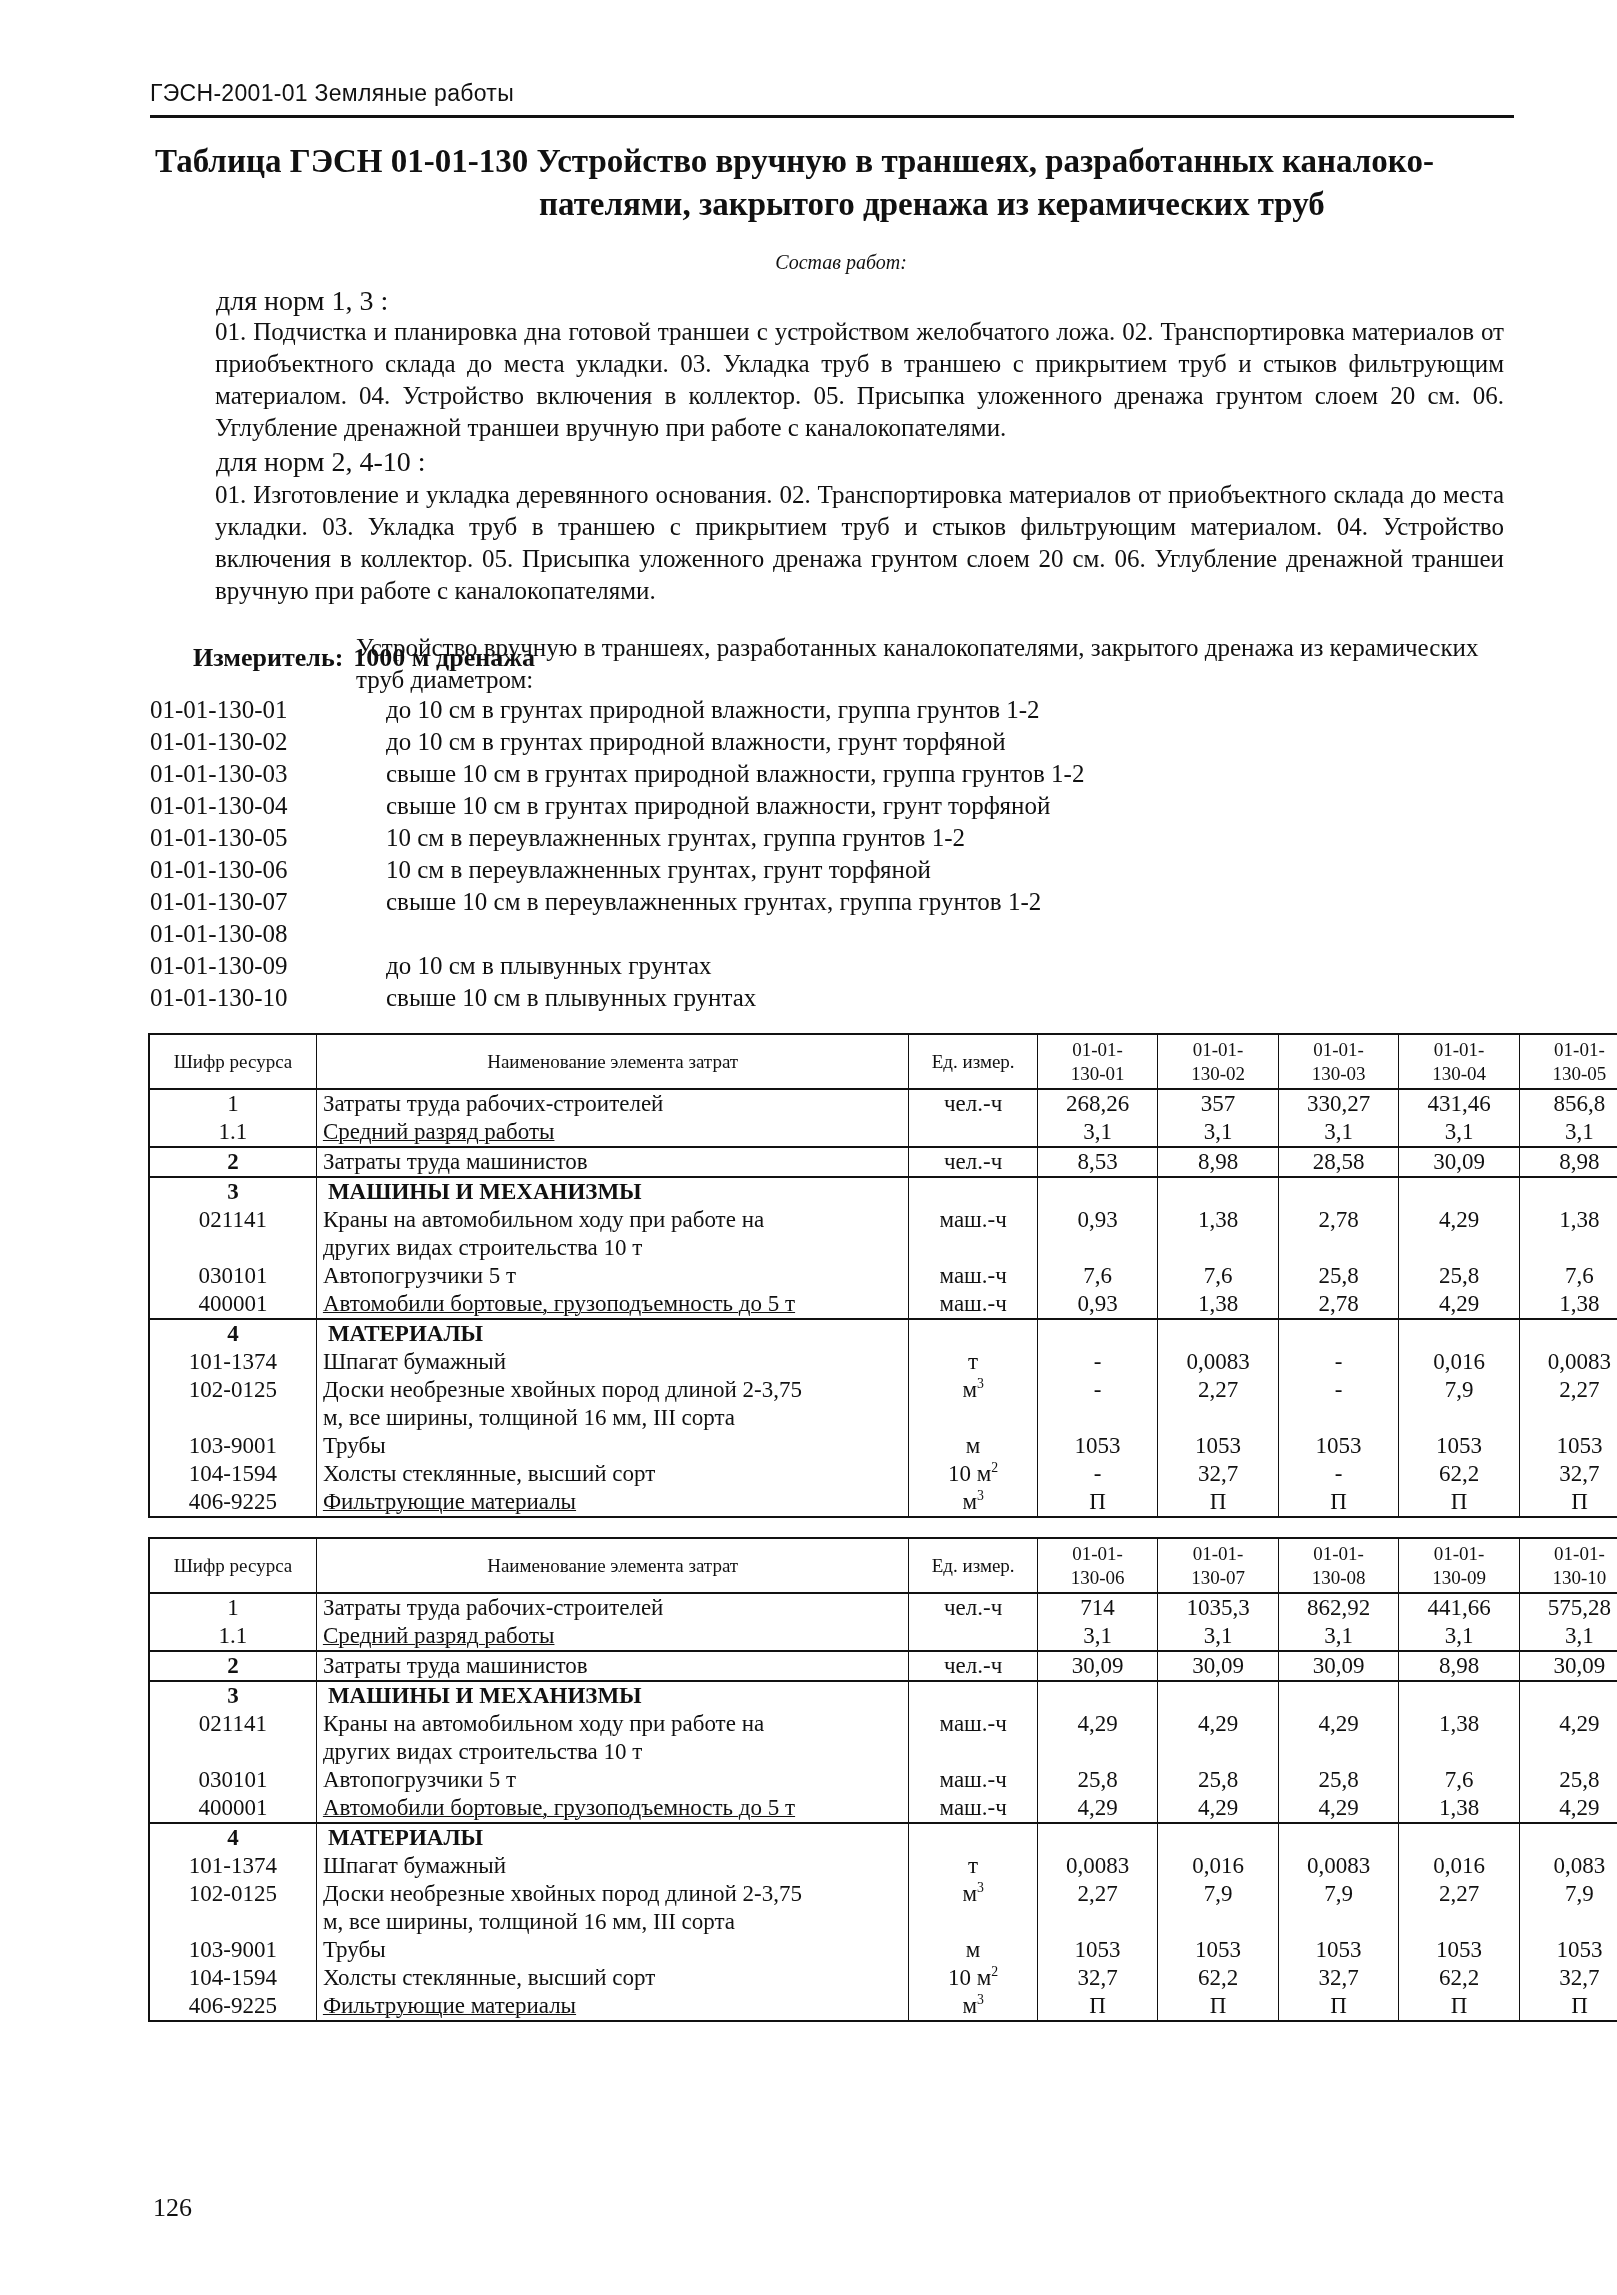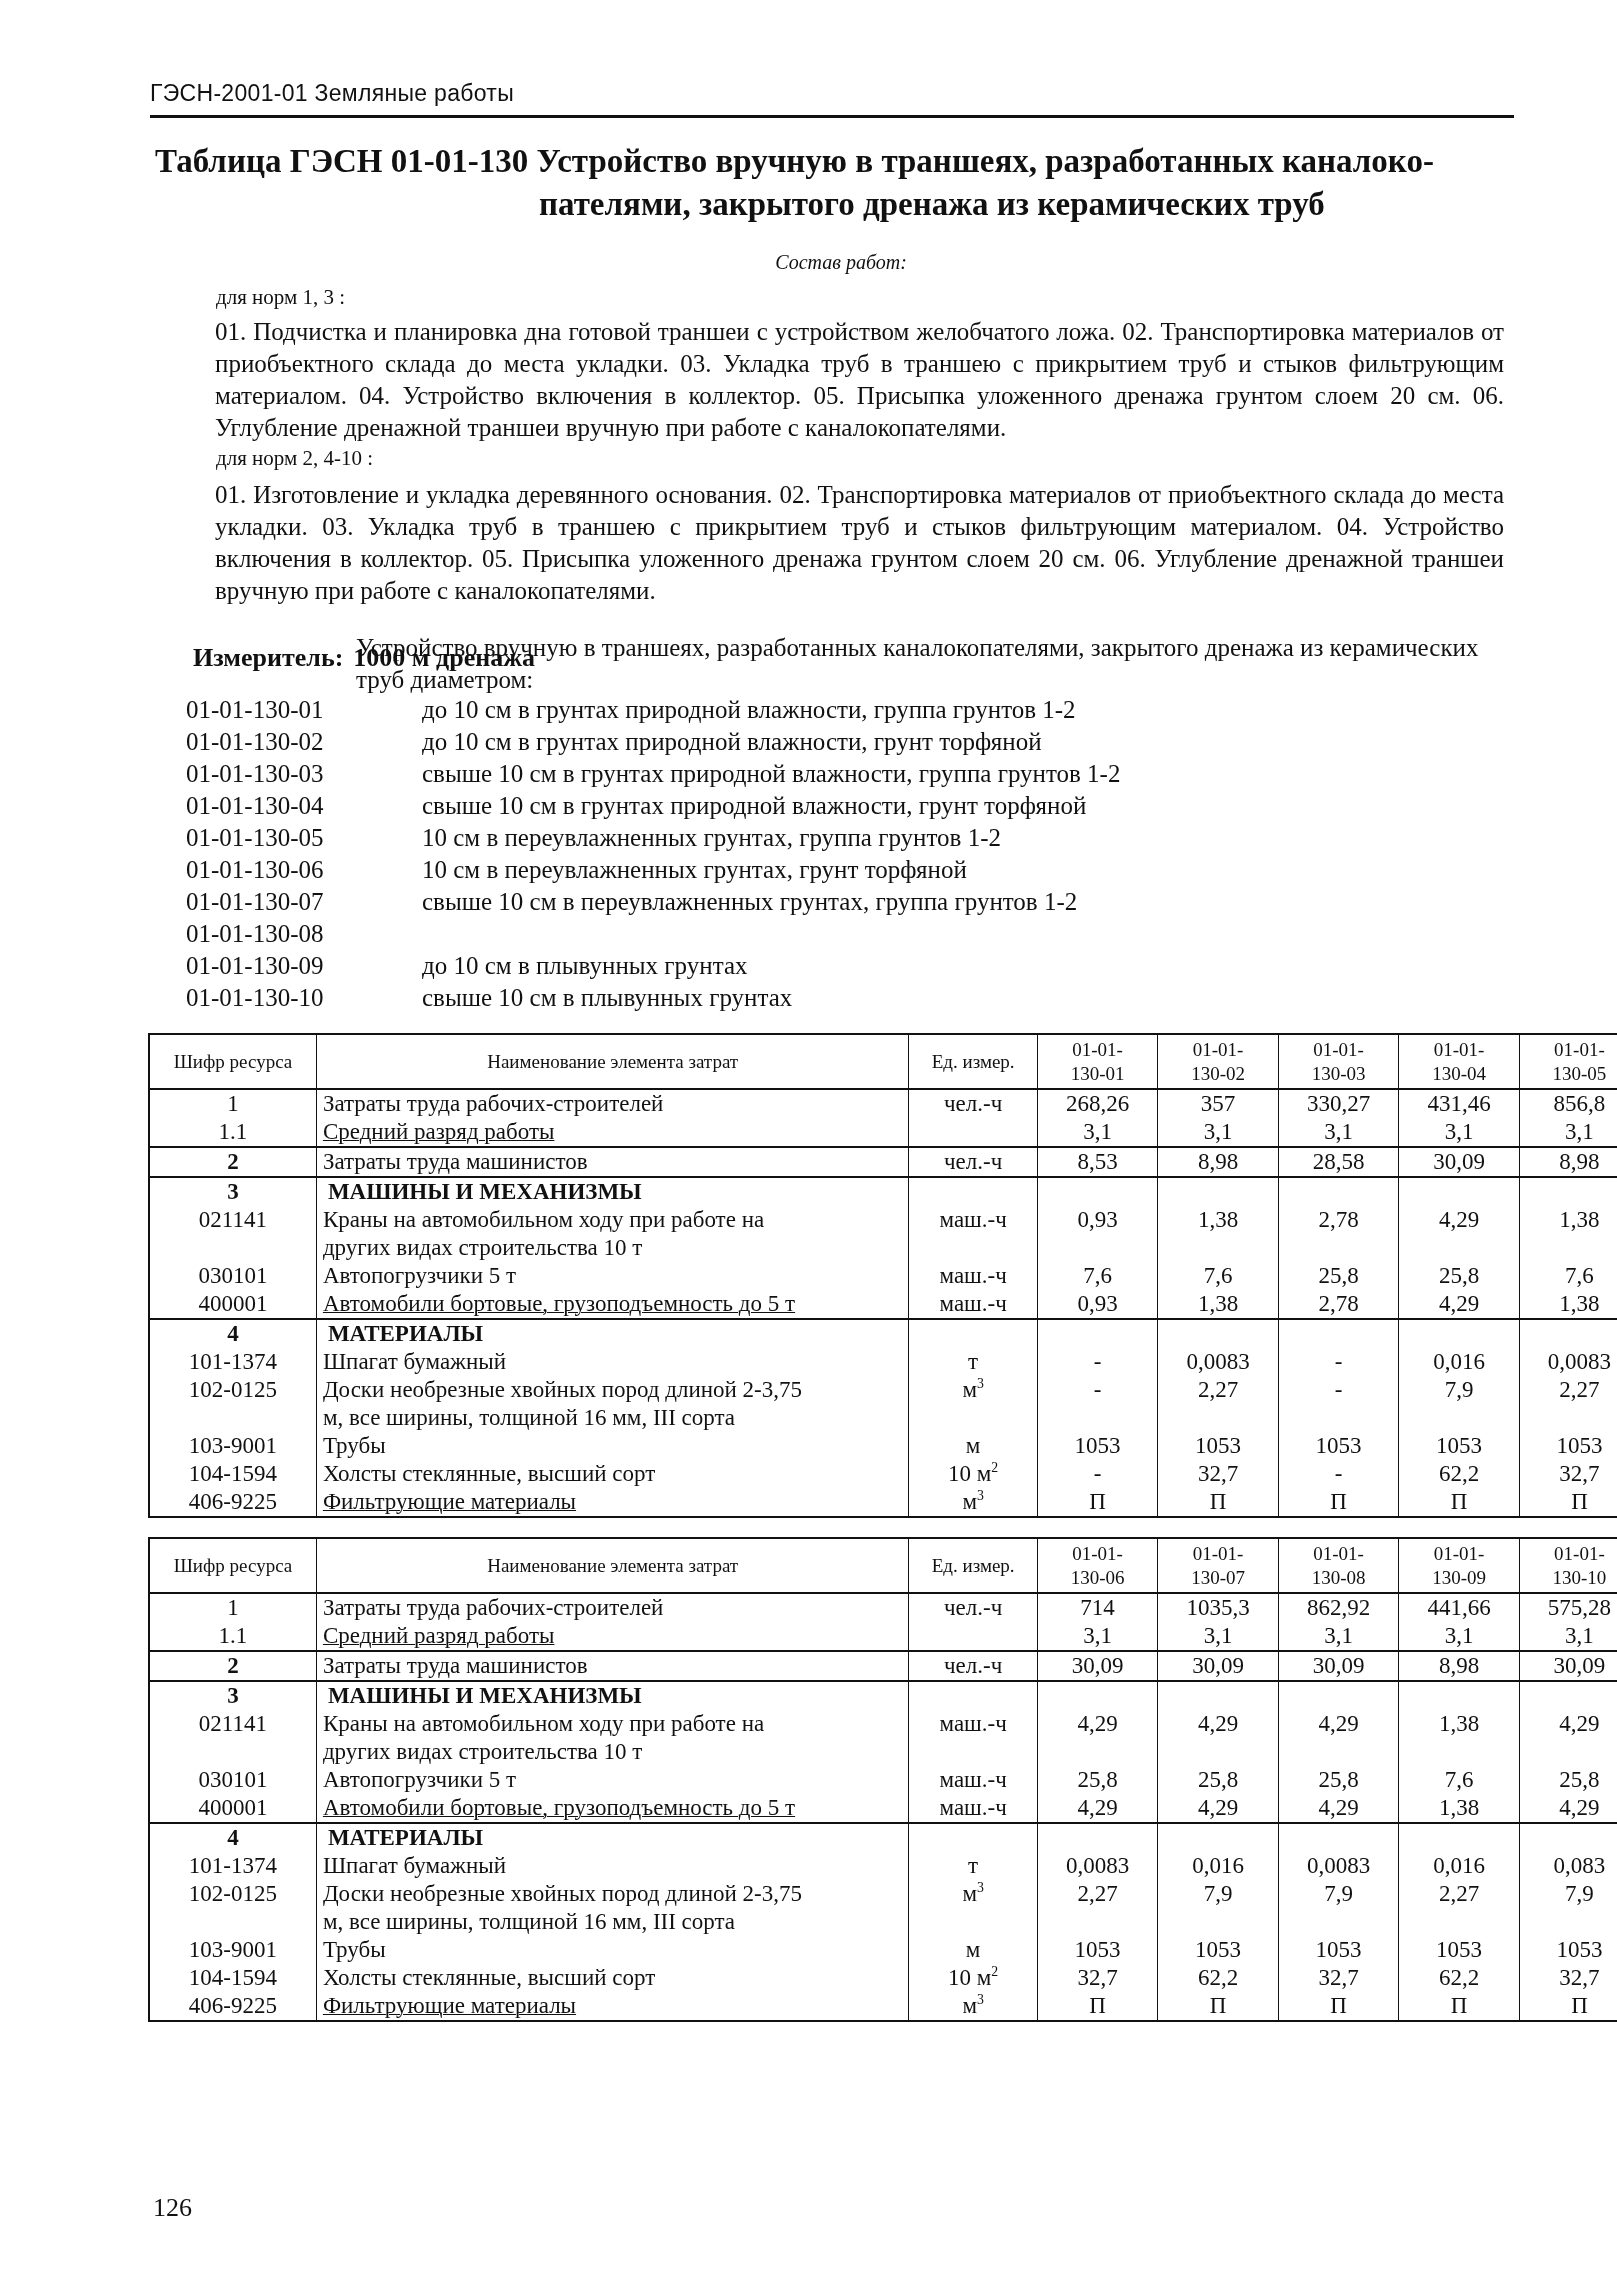--- a/index.html
+++ b/index.html
@@ -18,27 +18,27 @@
       position: absolute; left: 155px; top: 140px; width: 1344px;
       font-weight: bold; font-size: 33px; line-height: 43px;
     }
     .title .l2 { display: block; padding-left: 384px; }
     .subtitle {
       position: absolute; left: 0; width: 1617px; top: 251px; text-align: center;
       font-style: italic; font-size: 20px; padding-left: 65px;
     }
     .body-text { position: absolute; left: 155px; width: 1349px; font-size: 25px; line-height: 32px; text-align: justify; }
     .indent { padding-left: 60px; }
-    .norm-label { position: absolute; left: 216px; font-size: 21px; }
+    .norm-label { position: absolute; left: 216px; font-size: 28px; }
     .meter { position: absolute; left: 193px; top: 599px; font-size: 26px; font-weight: bold; margin-top: 44px; }
     .meter span { margin-left: 10px; }
     .desc-intro { position: absolute; left: 356px; top: 632px; width: 1148px; font-size: 25px; line-height: 32px; }
     .codes-list { position: absolute; left: 150px; top: 694px; font-size: 25px; }
     .code-row { display: flex; height: 32px; line-height: 32px; }
-    .code-row .c { width: 236px; margin-left: 36px; }
+    .code-row .c { width: 236px; }
     .resource-table {
       position: absolute; left: 148px; width: 1493px; border-collapse: collapse;
       font-size: 23px; border: 2px solid #111;
     }
     .resource-table td, .resource-table th { border-left: 1.5px solid #111; border-right: 1.5px solid #111; padding: 0 6px; vertical-align: top; font-weight: normal; line-height: 28px; }
     .resource-table th { font-size: 19px; text-align: center; vertical-align: middle; border-bottom: 2px solid #111; line-height: 24px; height: 55px; }
     .resource-table td.code { text-align: center; width: 150px; }
     .resource-table td.name { width: 531px; }
     .resource-table td.unit { text-align: center; width: 115px; }
     .resource-table td.val { text-align: center; width: 108px; }

